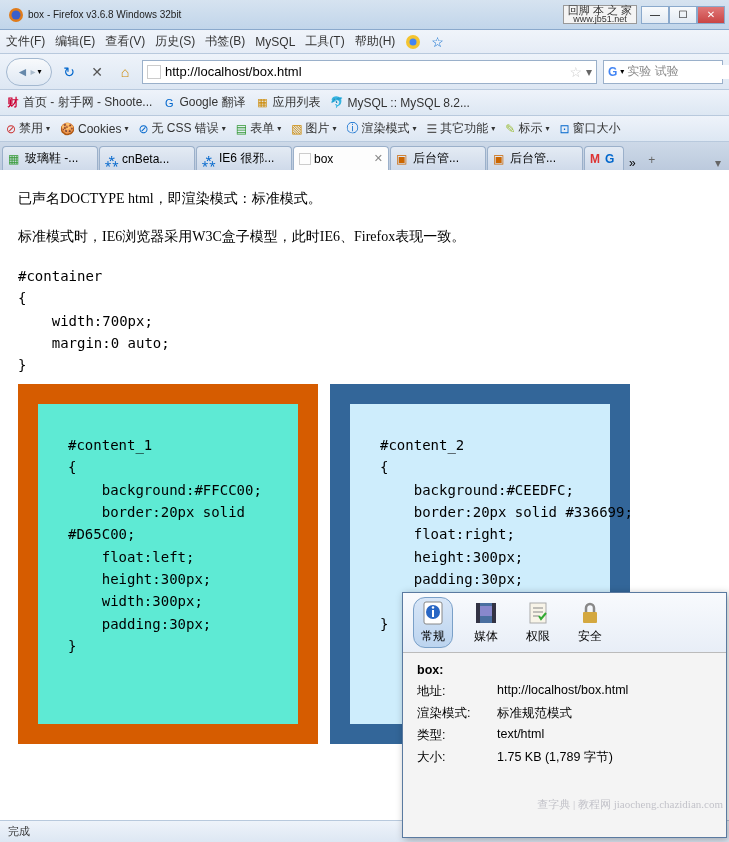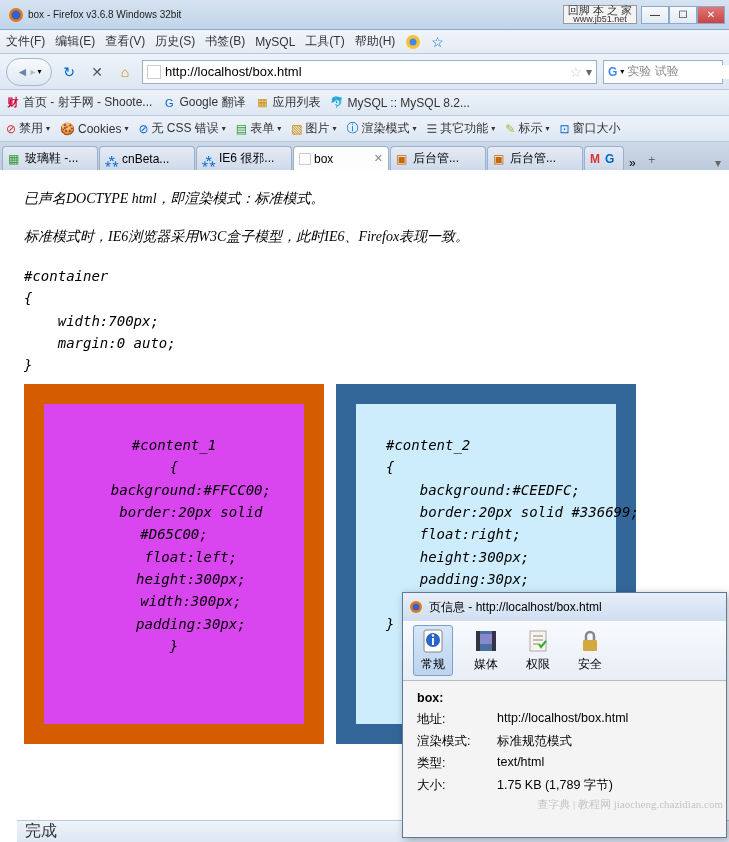--- a/index.html
+++ b/index.html
@@ -50,37 +50,37 @@
     .tab { height: 24px; min-width: 96px; max-width: 96px; background: linear-gradient(to bottom, #e4ebf4, #cfdaea); border: 1px solid #9bb0ca; border-bottom: none; border-radius: 4px 4px 0 0; display: flex; align-items: center; padding: 0 5px; gap: 3px; font-size: 12px; margin-right: 1px; overflow: hidden; }
     .tab.active { background: #fdfdfd; }
     .tab .tab-icon { width: 14px; height: 14px; flex-shrink: 0; }
     .tab .tab-label { flex: 1; overflow: hidden; text-overflow: ellipsis; white-space: nowrap; }
     .tab .tab-close { color: #888; font-size: 11px; }
     .tab.gtab { min-width: 40px; max-width: 40px; }
     .tab-add { width: 24px; height: 20px; display: flex; align-items: center; justify-content: center; color: #666; }
     .tab-list { margin-left: auto; width: 18px; display: flex; align-items: center; justify-content: center; color: #666; }
     
     
-    .content { background: #fff; padding: 18px 4px 0 24px; font-family: SimSun, serif; font-size: 14px; line-height: 1.6; position: relative; height: 650px; font-style: italic; }
+    .content { background: #fff; padding: 18px 4px 0 18px; font-family: SimSun, serif; font-size: 14px; line-height: 1.6; position: relative; height: 650px; }
     .content p { margin-bottom: 16px; }
     .content pre { font-family: SimSun, monospace; white-space: pre; margin-bottom: 7px; }
     
     .boxes { display: flex; gap: 12px; margin-top: 6px; }
-    .box1 { width: 300px; height: 360px; background: #d946ef; border: 20px solid #D65C00; padding: 30px; font-family: SimSun, monospace; font-size: 14px; white-space: pre; text-align: center; }
+    .box1 { width: 300px; height: 360px; background: #5eead4; border: 20px solid #D65C00; padding: 30px; font-family: SimSun, monospace; font-size: 14px; white-space: pre; }
     .box2 { width: 300px; height: 360px; background: #CEEDFC; border: 20px solid #336699; padding: 30px; font-family: SimSun, monospace; font-size: 14px; white-space: pre; }
     
     
-    .statusbar { position: absolute; bottom: 0; left: 17px; right: 0; height: 22px; background: linear-gradient(to bottom, #eef3fa, #dde7f3); border-top: 1px solid #b8c9dd; display: flex; align-items: center; padding: 0 8px; font-size: 16px; color: #333; }
+    .statusbar { position: absolute; bottom: 0; left: 0; right: 0; height: 22px; background: linear-gradient(to bottom, #eef3fa, #dde7f3); border-top: 1px solid #b8c9dd; display: flex; align-items: center; padding: 0 8px; font-size: 11px; color: #333; }
     
     
     .pageinfo { position: absolute; left: 402px; top: 592px; width: 325px; height: 246px; background: #f4f4f4; border: 1px solid #5a7aa0; box-shadow: 2px 2px 8px rgba(0,0,0,0.3); }
     .pi-title { height: 28px; background: linear-gradient(to bottom, #e8eff8, #cfdef0); display: flex; align-items: center; padding: 0 6px; font-size: 12px; gap: 6px; }
     .pi-toolbar { height: 60px; background: linear-gradient(to bottom, #f8fafd, #e8eef7); display: flex; align-items: center; gap: 26px; padding: 0 16px; border-bottom: 1px solid #bbb; }
     .pi-tool { display: flex; flex-direction: column; align-items: center; gap: 2px; font-size: 12px; }
-    .pi-tool.active { background: linear-gradient(to bottom, #d8e6f7, #bcd4ef); border: 1px solid #7aa0c8; border-radius: 3px; padding: 2px 6px; margin: -2px -6px; }
+    .pi-tool.active { background: linear-gradient(to bottom, #d8e6f7, #bcd4ef); border: 1px solid #7aa0c8; border-radius: 12px; padding: 2px 6px; margin: -2px -6px; }
     .pi-tool-icon { width: 26px; height: 26px; display: flex; align-items: center; justify-content: center; font-size: 20px; }
     .pi-body { padding: 10px 14px; font-size: 12.5px; }
     .pi-body .bold { font-weight: bold; margin-bottom: 6px; }
     .pi-row { display: flex; margin-bottom: 5px; }
     .pi-row .k { width: 80px; }
     .watermark { position: absolute; right: 6px; bottom: 30px; font-size: 11px; color: rgba(100,100,120,0.35); font-family: SimSun; }
     
     svg { display: block; }
   </style>
 </head>
@@ -277,29 +277,20 @@
 }</span></div>
   </div>
 
 </div>
 
 <div class="statusbar">
   <span>完成</span>
 </div>
 
 <div class="pageinfo">
-  <div class="pi-title">
-    <span>
-        <svg width="14" height="14">
-          <circle cx="7" cy="7" r="6" fill="#e07b1a"></circle>
-          <circle cx="7" cy="7" r="3.5" fill="#3a5fcd"></circle>
-        </svg>
-      </span>
-    <span>页信息 - http://localhost/box.html</span>
-  </div>
   <div class="pi-toolbar">
     <div class="pi-tool active">
       <span class="pi-tool-icon">
         <svg width="26" height="26">
             <rect x="4" y="2" width="18" height="22" rx="2" fill="#fff" stroke="#888"></rect>
             <circle cx="13" cy="12" r="7" fill="#2866c4"></circle>
             <rect x="12" y="10" width="2" height="7" fill="#fff"></rect>
             <circle cx="13" cy="7.5" r="1.2" fill="#fff"></circle>
           </svg>
       </span>

